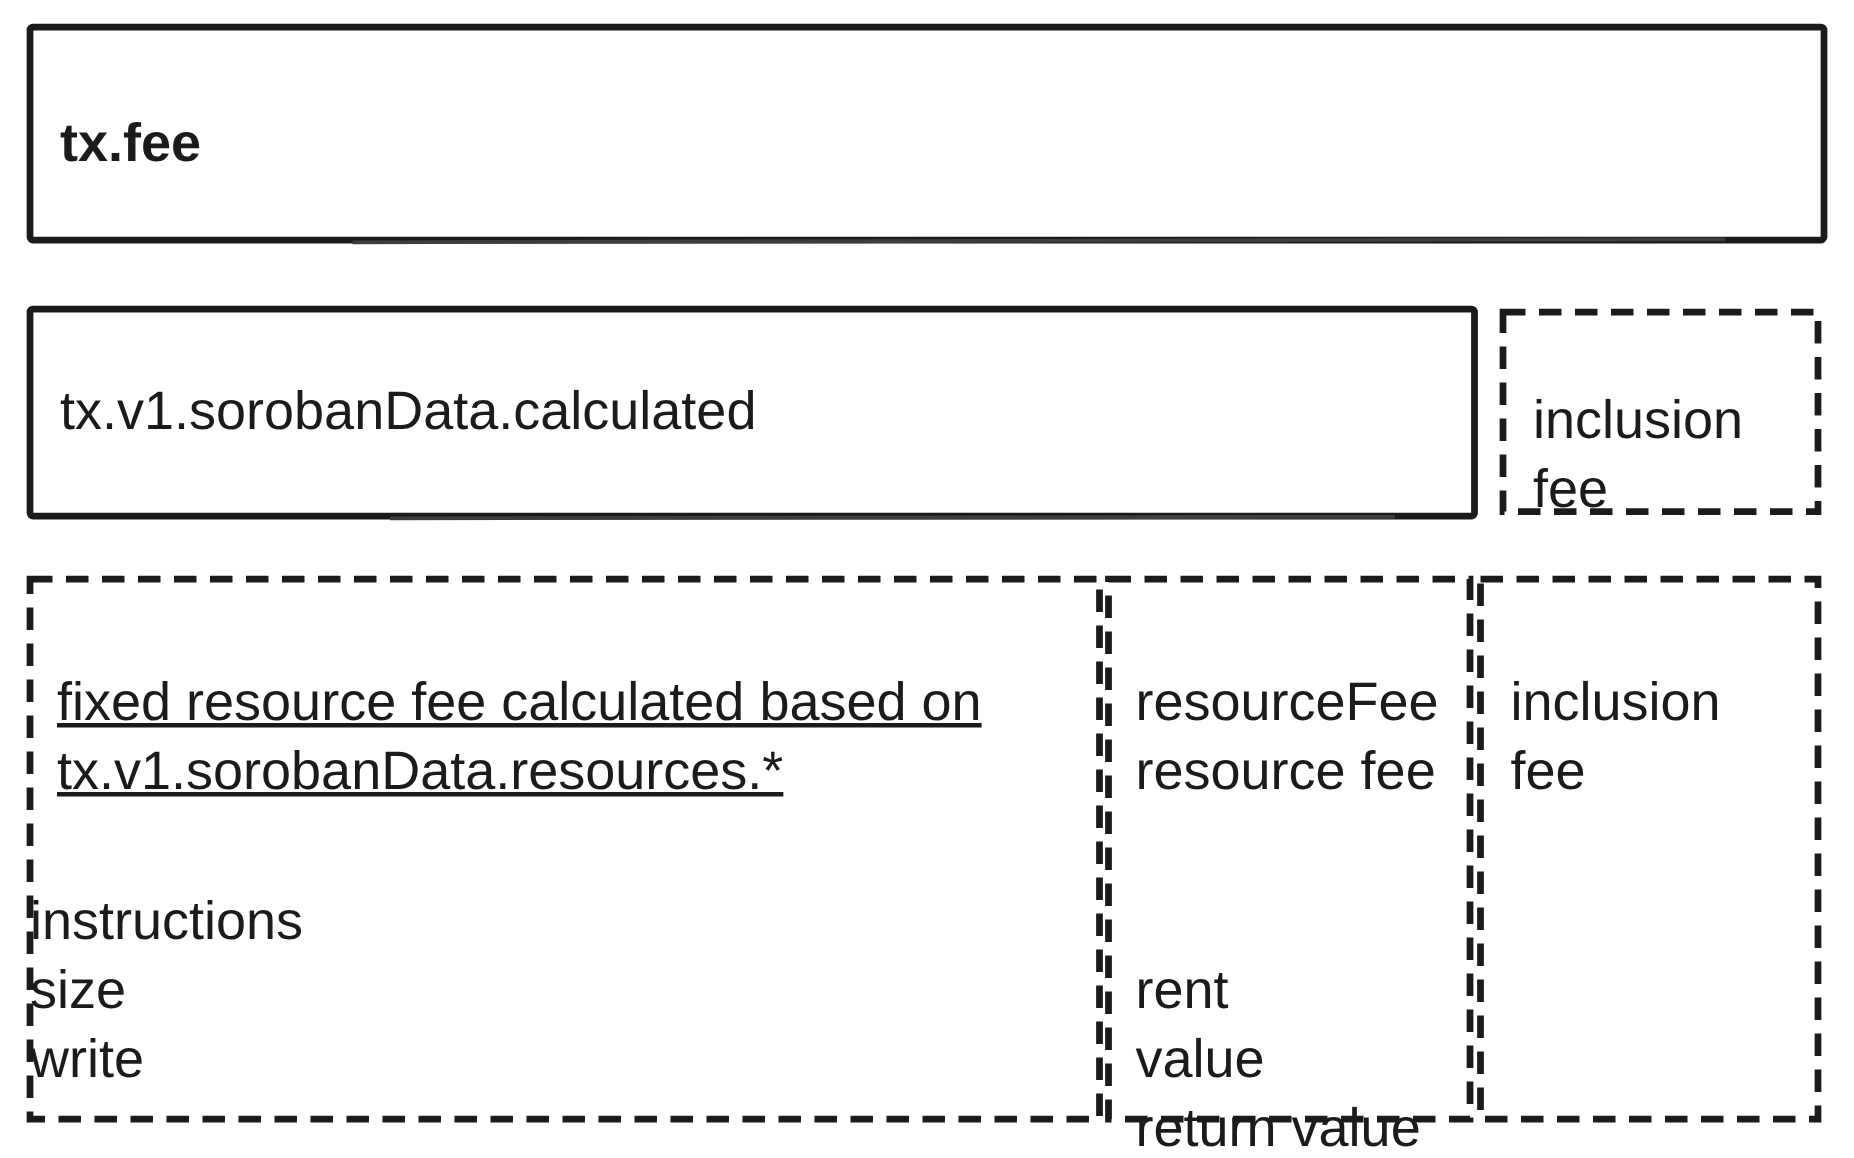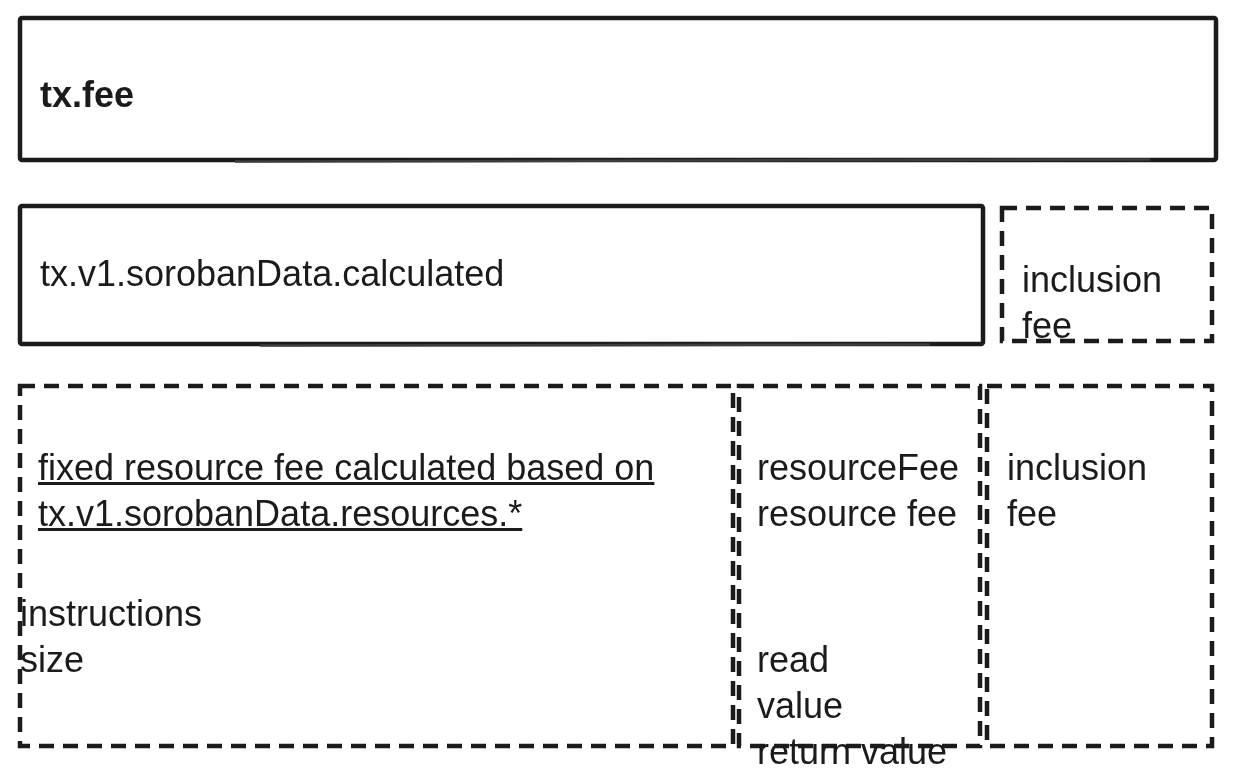--- a/index.html
+++ b/index.html
@@ -67,25 +67,26 @@
 
   <div class="label" style="left:40px; top:251px;">tx.v1.sorobanData.calculated</div>
 
   <div class="wrap" style="left:1022px; top:222px; width:175px;">inclusion fee</div>
 
   <div class="wrap" style="left:38px; top:410px; width:688px;text-decoration:underline;">fixed resource fee calculated based on tx.v1.sorobanData.resources.*</div>
 
   <div class="wrap" style="left:20px; top:556px;">
     <div>instructions</div>
     <div>size</div>
+    <div>write</div>
   </div>
 
   <div class="wrap" style="left:757px; top:410px; width:214px;">resourceFee resource fee</div>
 
   <div class="wrap" style="left:757px; top:602px;">
-    <div>read</div>
+    <div>rent</div>
     <div>value</div>
     <div>return value</div>
   </div>
 
   <div class="wrap" style="left:1007px; top:410px; width:180px;">inclusion fee</div>
 
 </div>
 
 </body></html>

